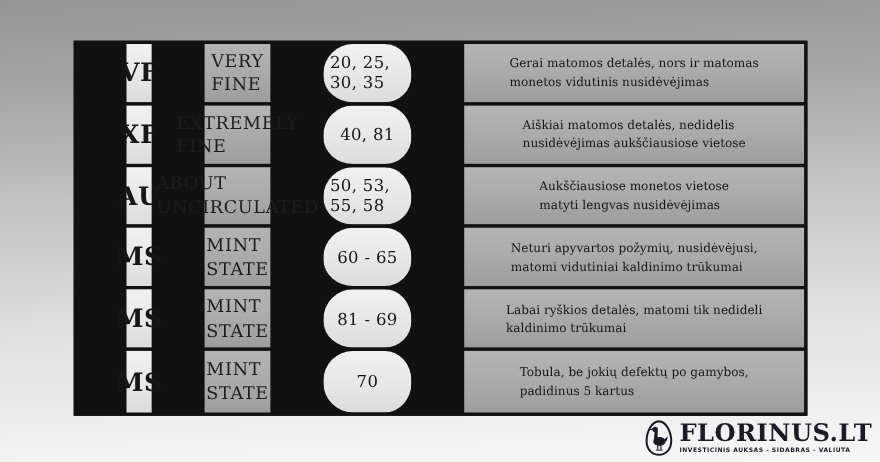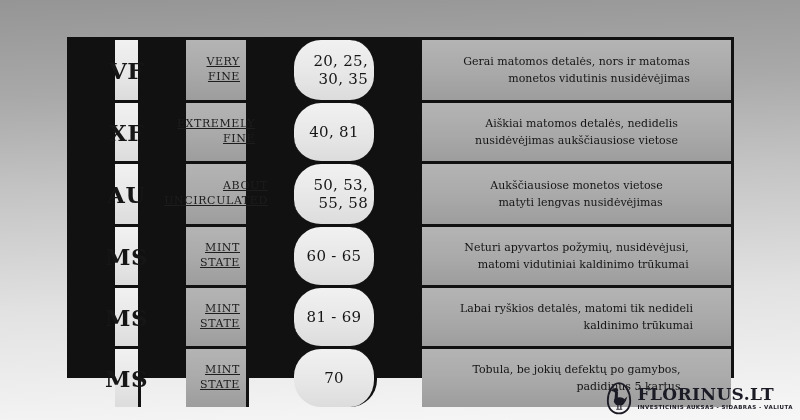--- a/index.html
+++ b/index.html
@@ -11,38 +11,38 @@
   .grading-table{
     position:absolute;left:67px;top:37px;width:667px;height:341px;
     display:grid;
     grid-template-columns:71px 108px 128px 1fr;
     grid-template-rows:repeat(6,1fr);
     border:3px solid #111;
     box-sizing:border-box;
     background:#111;
   }
   .cell{
-    display:flex;align-items:center;justify-content:center;text-align:right;
+    display:flex;align-items:center;justify-content:center;text-align:left;
     border-right:3px solid #111;border-bottom:3px solid #111;
-    box-sizing:border-box;color:#161616;padding:12px 6px;margin-left:45px;
+    box-sizing:border-box;color:#161616;padding:2px 6px;margin-left:45px;
   }
   .cell.last-col{border-right:none;}
   .row6 .cell{border-bottom:none;}
   .cell.light{background:linear-gradient(180deg,#f1f1f1 0%,#e7e7e7 55%,#dcdcdc 100%);}
   .cell.gray{background:linear-gradient(180deg,#b4b4b4 0%,#a9a9a9 55%,#9d9d9d 100%);}
   .grade-abbr{font-size:23px;font-weight:bold;letter-spacing:0.5px;}
-  .grade-name{font-size:11px;letter-spacing:0.6px;white-space:pre-line;line-height:1.35;color:#1d1d1d;text-decoration:underline;}
+  .grade-name{font-size:16px;letter-spacing:0.6px;white-space:pre-line;line-height:1.35;color:#1d1d1d;}
   .grade-values{font-size:15px;letter-spacing:0.3px;border-radius:27px;}
   .grade-desc{font-size:11px;line-height:1.55;white-space:pre-line;color:#151515;}
   .logo{
     position:absolute;right:7px;bottom:5px;
     display:flex;align-items:center;gap:5px;color:#1b1b26;
   }
   .logo-text{display:flex;flex-direction:column;align-items:flex-start;}
-  .logo-brand{font-size:17px;letter-spacing:0.4px;font-weight:600;line-height:1;}
+  .logo-brand{font-size:22px;letter-spacing:0.4px;font-weight:600;line-height:1;}
   .logo-tagline{font-size:5.5px;letter-spacing:0.45px;margin-top:1.5px;font-family:"DejaVu Sans",sans-serif;font-weight:bold;}
   .egg-icon{display:block;}
 </style>
 </head>
 <body>
 
 <div class="grading-table">
 
   <div style="display:contents" class="row1">
     <div class="cell light grade-abbr">VF</div>

